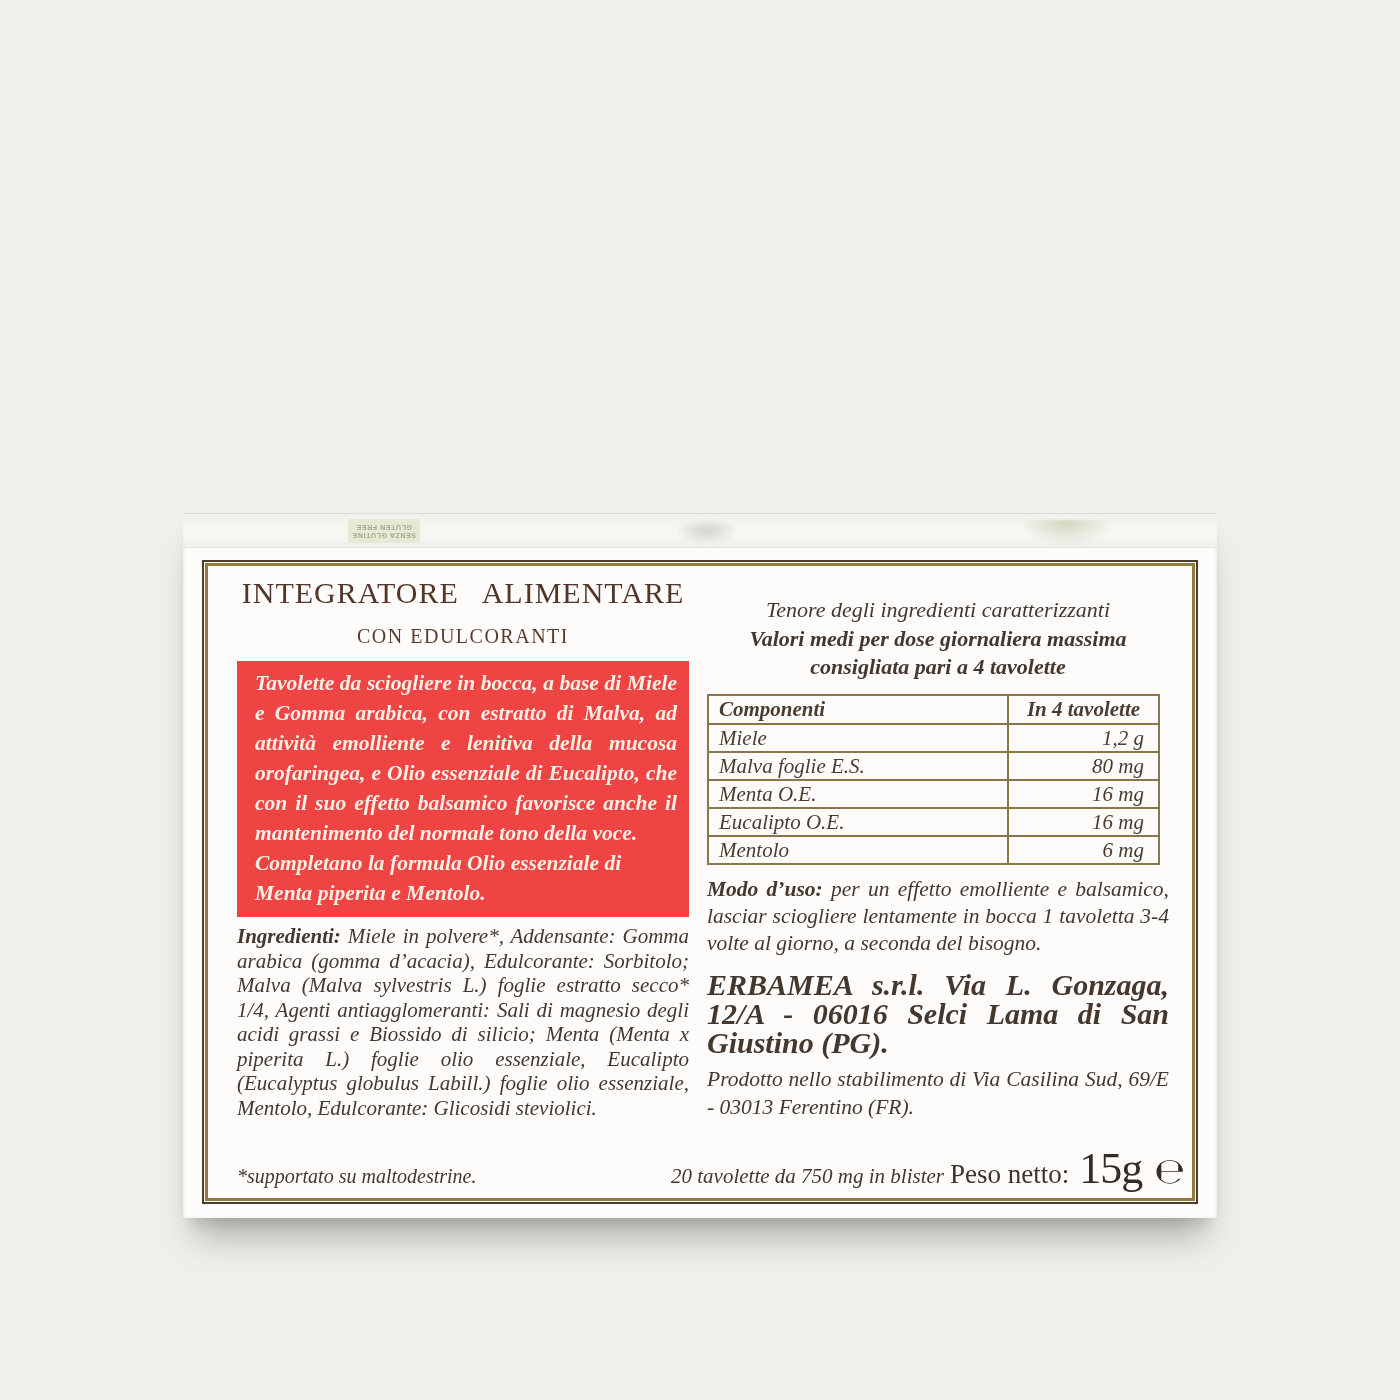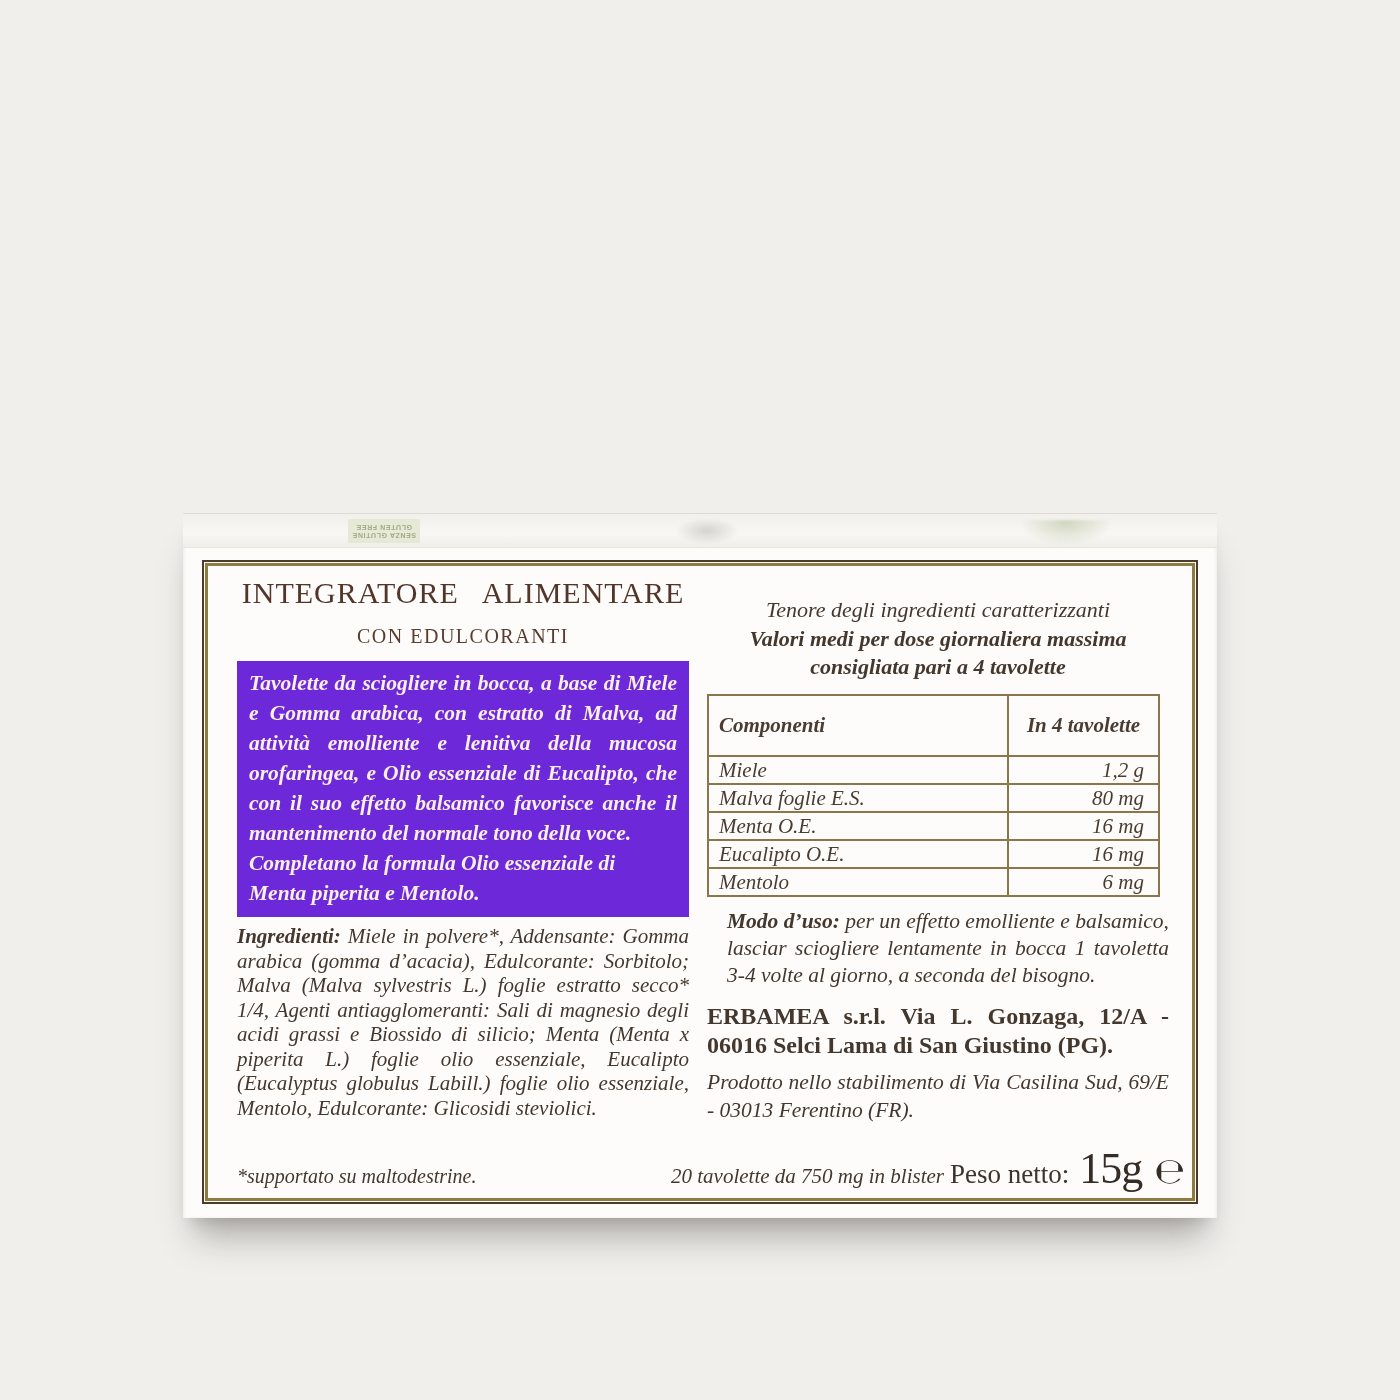--- a/index.html
+++ b/index.html
@@ -66,21 +66,21 @@
   }
   .title {
     text-align:center; color:#53362a; font-size:30px; line-height:34px;
     letter-spacing:1px; word-spacing:16px; font-weight:normal;
   }
   .subtitle {
     text-align:center; color:#5a3c2e; font-size:20px; line-height:24px;
     letter-spacing:1.5px; margin-top:14px;
   }
   .brown-panel {
-    margin-top:13px; background:#6d28d9; padding:7px 12px 9px 12px;
+    margin-top:13px; background:#ef4444; padding:7px 12px 9px 18px;
     color:#f8efe5; font-style:italic; font-weight:bold;
     font-size:21.5px; line-height:30px; text-align:justify;
   }
   .brown-panel p + p { text-align:left; }
   .ingredients {
     margin-top:7px; font-style:italic; font-size:21px; line-height:24.5px;
     text-align:justify; color:#44372e;
   }
   .ingredients b { font-weight:bold; }
 
@@ -91,27 +91,27 @@
   .tenore { font-style:italic; font-size:22px; line-height:26px; text-align:center; }
   .valori { font-style:italic; font-weight:bold; font-size:22px; line-height:28px; text-align:center; margin-top:2px;font-family:Liberation Serif, serif; }
   table.comp {
     width:453px; margin-top:13px; border-collapse:collapse;
     font-style:italic; font-size:21px; color:#4a3c30;
   }
   table.comp th, table.comp td {
     border:2px solid #8a764a; height:28px; padding:0 10px; vertical-align:middle;font-style:italic;
   }
   table.comp th { font-weight:bold; text-align:left; }
-  table.comp th.val { text-align:center; padding:17px 6px; }
+  table.comp th.val { text-align:center; padding:1px 6px; }
   table.comp td.val { text-align:right; padding-right:14px; }
   td.name { width:300px; }
-  .usage { margin-top:11px; font-style:italic; font-size:21.5px; line-height:27px; text-align:justify;margin-left:20px; }
+  .usage { margin-top:11px; font-style:italic; font-size:21.5px; line-height:27px; text-align:justify; }
   .usage b { font-weight:bold; }
   .storage { margin-top:9px; font-style:italic; font-size:21.5px; line-height:27px; text-align:justify; }
-  .manufacturer { margin-top:13px; font-weight:bold; font-size:24px; line-height:29px; text-align:justify; }
+  .manufacturer { margin-top:13px; font-style:italic; font-weight:bold; font-size:30px; line-height:29px; text-align:justify; }
   .production { margin-top:8px; font-style:italic; font-size:21.5px; line-height:28px; text-align:justify; }
 
   
   .bottom-row {
     position:absolute; left:54px; right:32px; bottom:24px;
     display:flex; align-items:baseline; color:#44372e;
   }
   .bn-footnote { font-style:italic; font-size:20px; }
   .bn-blister { font-style:italic; font-size:21px; margin-left:auto; }
   .bn-peso { font-size:27px; margin-left:6px; color:#3e332c; }

